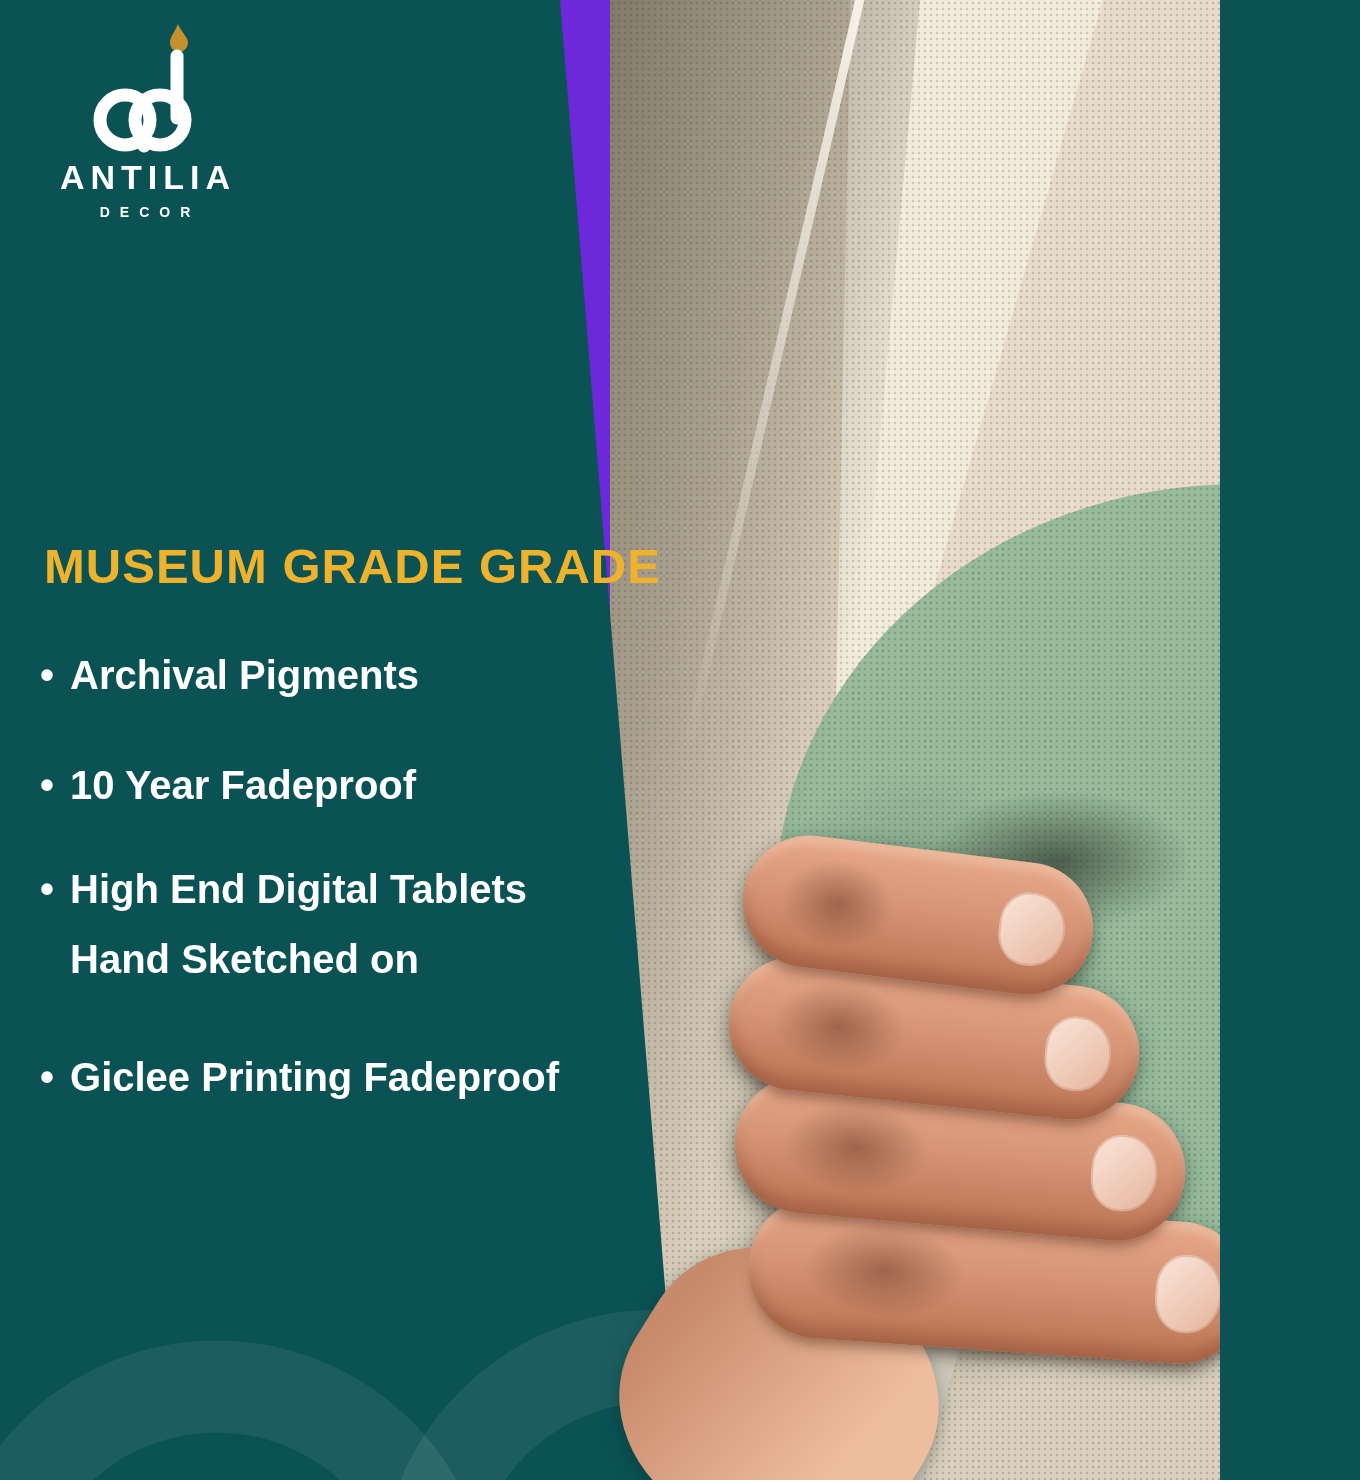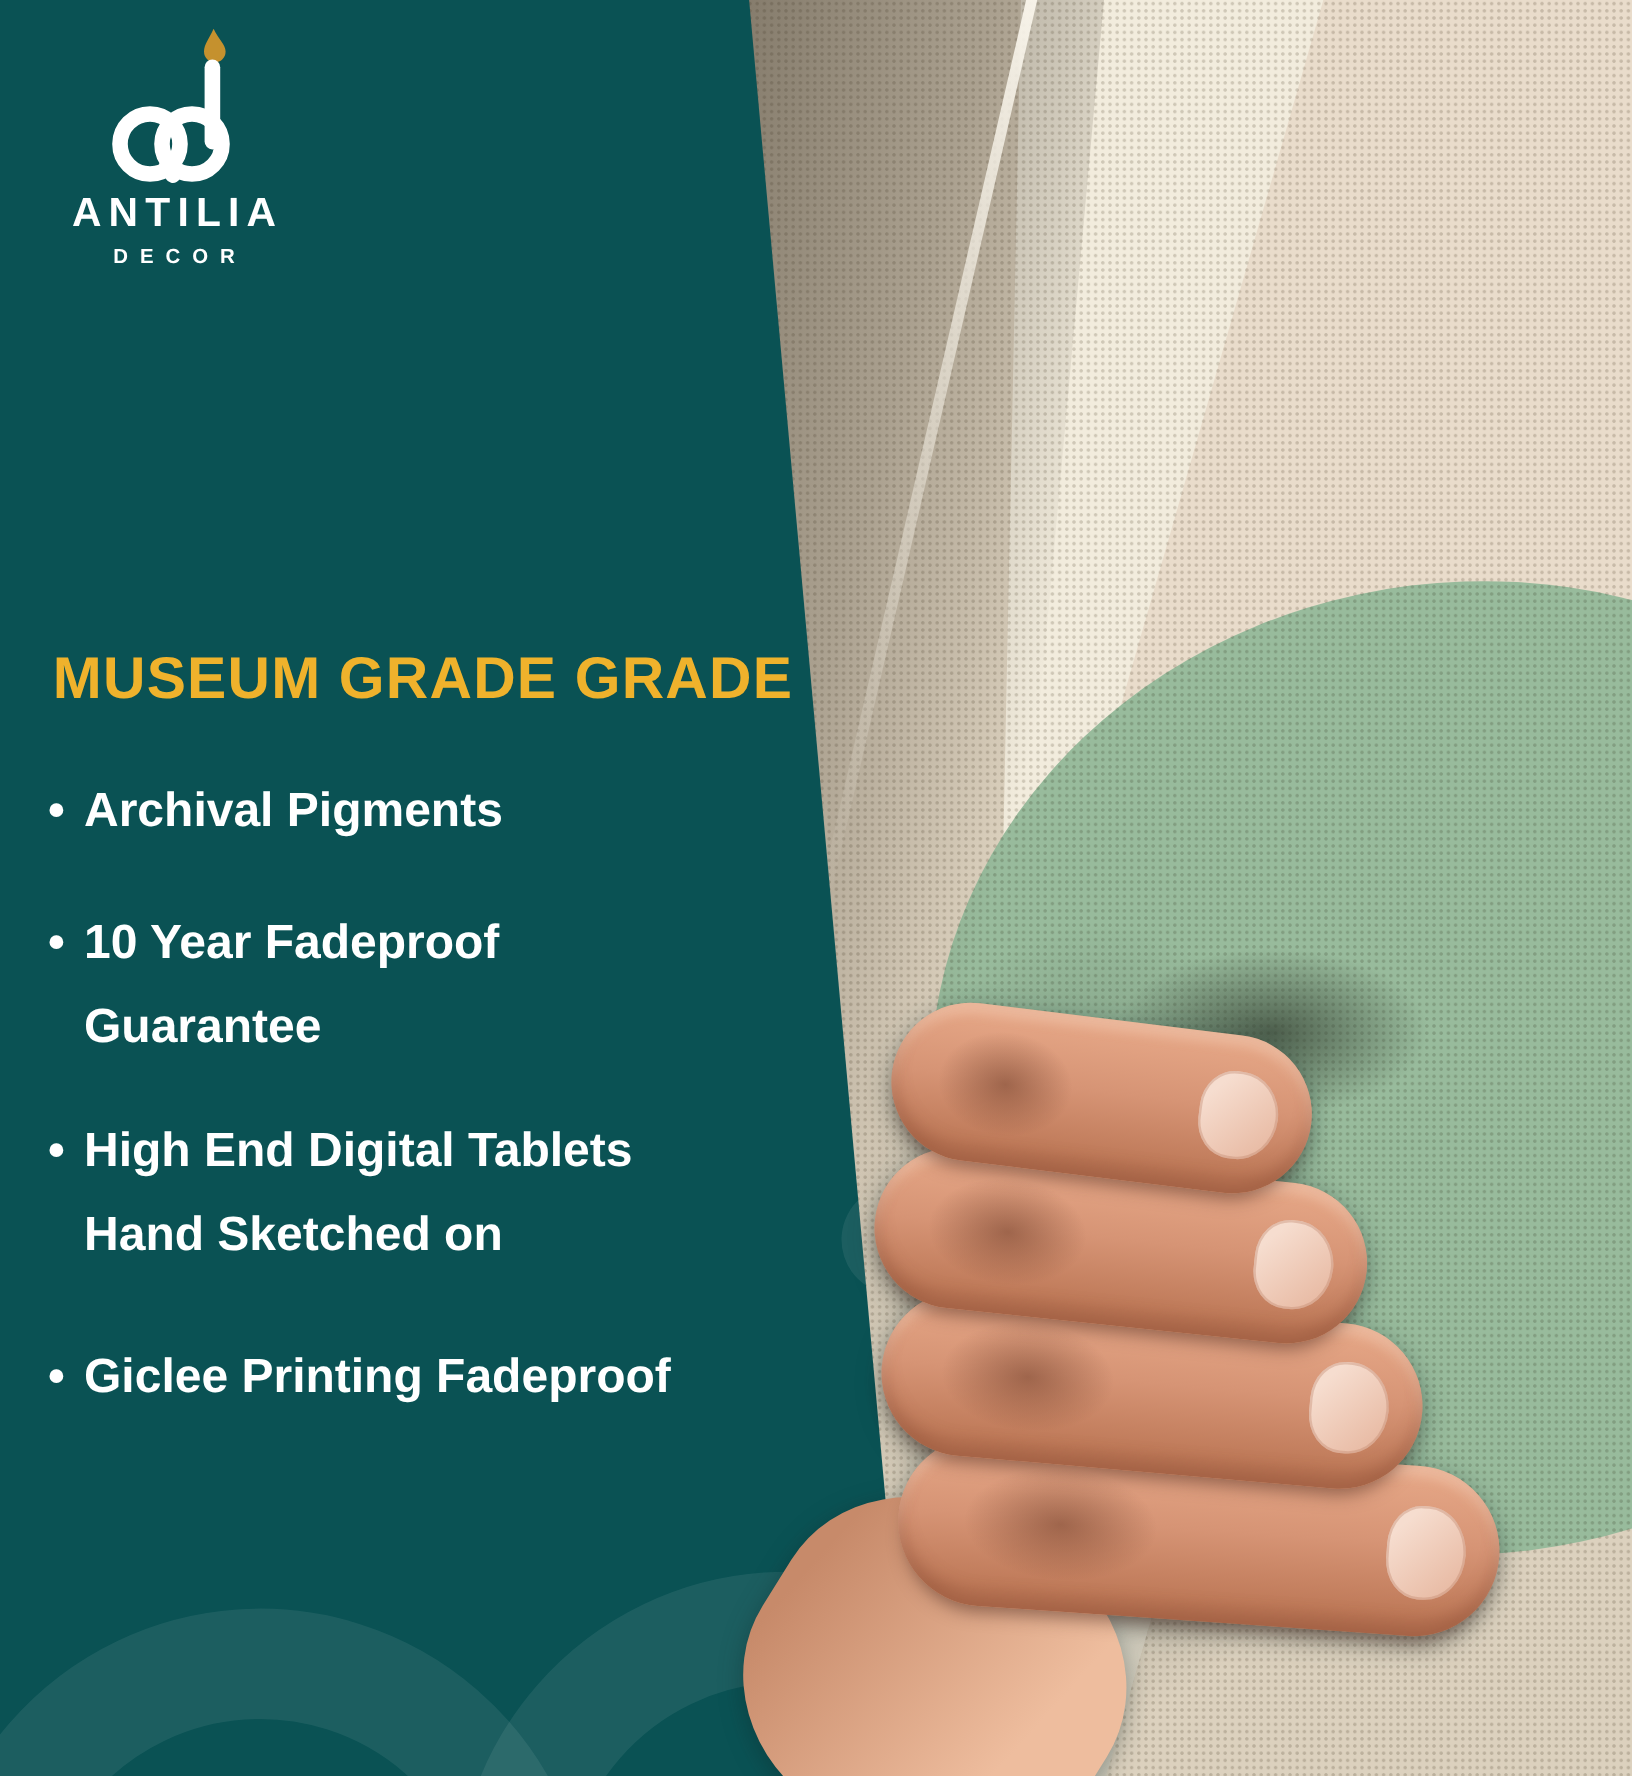--- a/index.html
+++ b/index.html
@@ -1,19 +1,19 @@
 <!DOCTYPE html>
 <html><head>
 <meta charset="utf-8">
 <style>
   html,body { margin:0; padding:0; }
   body { width:1360px; height:1480px; overflow:hidden; background:#0a5254; }
 
   .poster {
-    position:relative; width:1360px; height:1480px; overflow:hidden;
+    position:relative; width:1220px; height:1480px; overflow:hidden;
     font-family:"Liberation Sans", sans-serif; background:#6d28d9;
   }
 
   
   .photo { position:absolute; left:610px; top:0; width:750px; height:1480px; background:#dcd1be; overflow:hidden; }
   .blush-circle { position:absolute; left:290px; top:-180px; width:1260px; height:1260px; border-radius:50%; background:#e9dccb; }
   .cream-wedge { position:absolute; left:0; top:0; width:560px; height:800px;
     clip-path:polygon(43% 0, 88% 0, 47% 100%, 40% 100%); background:#f2ecdd; }
   .green-circle { position:absolute; left:165px; top:485px; width:900px; height:810px; border-radius:50%;
     background:#98bb9c; transform:rotate(-7deg); }
@@ -37,21 +37,21 @@
 
   
   .teal-panel { position:absolute; inset:0; background:#0a5254;
     clip-path:polygon(0 0, 45.9% 0, 55.8% 100%, 0 100%); }
   .watermark { position:absolute; left:-130px; top:960px; width:1150px; height:820px; }
 
   
   .logo { position:absolute; left:38px; top:22px; width:214px; text-align:center; color:#ffffff; }
   .logo-mark { display:block; margin:0 auto; }
   .brand-name { margin-top:4px; font-size:34px; font-weight:bold; letter-spacing:6px; padding-left:6px; }
-  .brand-sub  { margin-top:7px; font-size:17px; font-weight:bold; letter-spacing:10px; padding-left:10px; }
+  .brand-sub  { margin-top:7px; font-size:14px; font-weight:bold; letter-spacing:10px; padding-left:10px; }
 
   
   .headline { position:absolute; left:44px; top:538px; font-size:49px; font-weight:bold;
     letter-spacing:1px; color:#efb22c; white-space:nowrap; }
   .bullets { position:absolute; left:40px; top:640px; color:#ffffff; }
   .bullet { display:flex; gap:16px; font-size:40px; font-weight:bold; line-height:70px; }
   .bullet + .bullet { margin-top:40px; }
   .bullet:nth-child(3) { margin-top:34px; }
   .bullet:nth-child(4) { margin-top:48px; }
   .bullet .marker { flex:none; }
@@ -132,21 +132,20 @@
       <span class="marker">•</span>
       <span class="lines">
         <span>Archival Pigments</span>
 
       </span>
     </div>
     <div class="bullet">
       <span class="marker">•</span>
       <span class="lines">
         <span>10 Year Fadeproof</span>
-        <span>Guarantee</span>
       </span>
     </div>
     <div class="bullet">
       <span class="marker">•</span>
       <span class="lines">
         <span>High End Digital Tablets</span>
         <span>Hand Sketched on</span>
       </span>
     </div>
     <div class="bullet">

